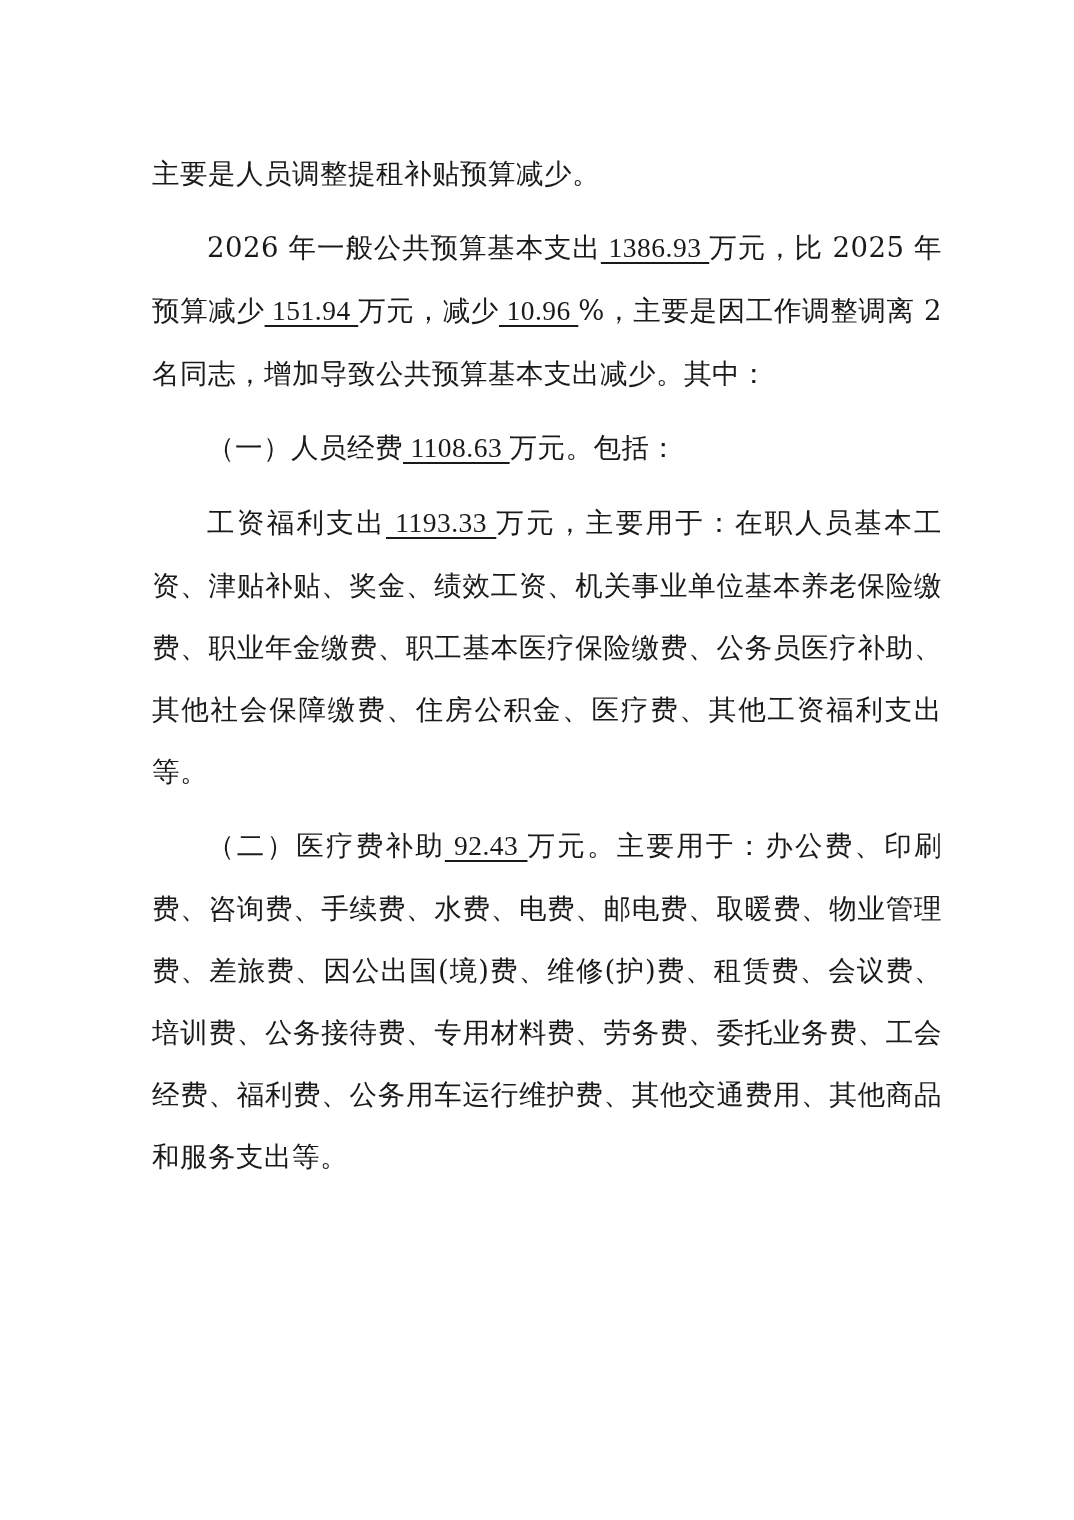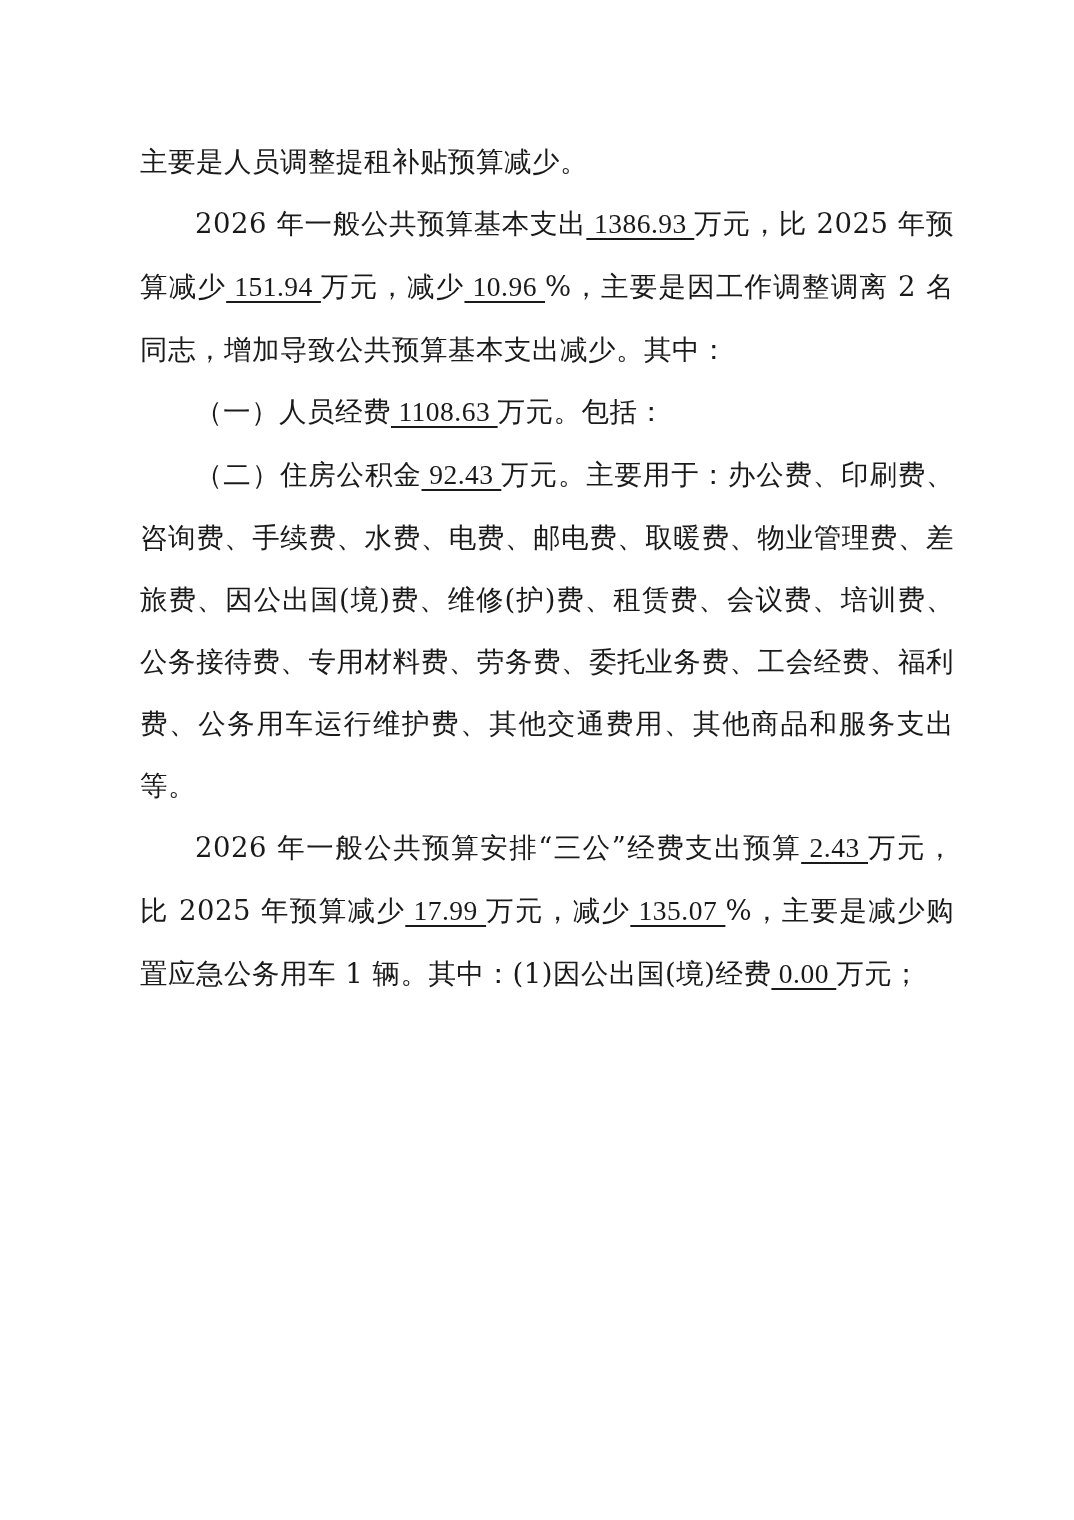--- a/index.html
+++ b/index.html
@@ -22,21 +22,21 @@
     padding: 130px 120px 60px 140px;
   }
   .doc-body {
     font-size: 27.5px;
     line-height: 62px;
     letter-spacing: 0.5px;
     text-align: justify;
     text-justify: inter-ideograph;
   }
   p {
-    margin: 0;
+    margin: 12px;
   }
   .indent {
     text-indent: 2em;
   }
   .u {
     text-decoration: underline;
     text-underline-offset: 5px;
     text-decoration-thickness: 1.5px;
     font-family: "DejaVu Serif", "Liberation Serif", serif;
   }
@@ -46,16 +46,16 @@
   }
 </style>
 </head>
 <body>
 
 <div class="page">
   <div class="doc-body" id="doc-body">
       <p><span>主要是人员调整提租补贴预算减少。</span></p>
       <p class="indent"><span>2026 年一般公共预算基本支出</span><span class="u num"> 1386.93 </span><span>万元，比 2025 年预算减少</span><span class="u num"> 151.94 </span><span>万元，减少</span><span class="u num"> 10.96 </span><span>%，主要是因工作调整调离 2 名同志，增加导致公共预算基本支出减少。其中：</span></p>
       <p class="indent"><span>（一）人员经费</span><span class="u num"> 1108.63 </span><span>万元。包括：</span></p>
-      <p class="indent"><span>（二）住房公积金</span><span class="u num"> 92.43 </span><span>万元。主要用于：办公费、印刷费、咨询费、手续费、水费、电费、邮电费、取暖费、物业管理费、差旅费、因公出国(境)费、维修(护)费、租赁费、会议费、培训费、公务接待费、专用材料费、劳务费、委托业务费、工会经费、福利费、公务用车运行维护费、其他交通费用、其他商品和服务支出等。</span></p>
-      <p class="indent"><span>2026 年一般公共预算安排“三公”经费支出预算</span><span class="u num"> 2.43 </span><span>万元，比 2025 年预算减少</span><span class="u num"> 17.99 </span><span>万元，减少</span><span class="u num"> 135.07 </span><span>%，主要是减少购置应急公务用车 1 辆。其中：(1)因公出国(境)经费</span><span class="u num"> 0.00 </span><span>万元；</span></p>
+      <p class="indent"><span>工资福利支出</span><span class="u num"> 1193.33 </span><span>万元，主要用于：在职人员基本工资、津贴补贴、奖金、绩效工资、机关事业单位基本养老保险缴费、职业年金缴费、职工基本医疗保险缴费、公务员医疗补助、其他社会保障缴费、住房公积金、医疗费、其他工资福利支出等。</span></p>
+      <p class="indent"><span>（二）医疗费补助</span><span class="u num"> 92.43 </span><span>万元。主要用于：办公费、印刷费、咨询费、手续费、水费、电费、邮电费、取暖费、物业管理费、差旅费、因公出国(境)费、维修(护)费、租赁费、会议费、培训费、公务接待费、专用材料费、劳务费、委托业务费、工会经费、福利费、公务用车运行维护费、其他交通费用、其他商品和服务支出等。</span></p>
     </div>
 </div>
 
 </body></html>

